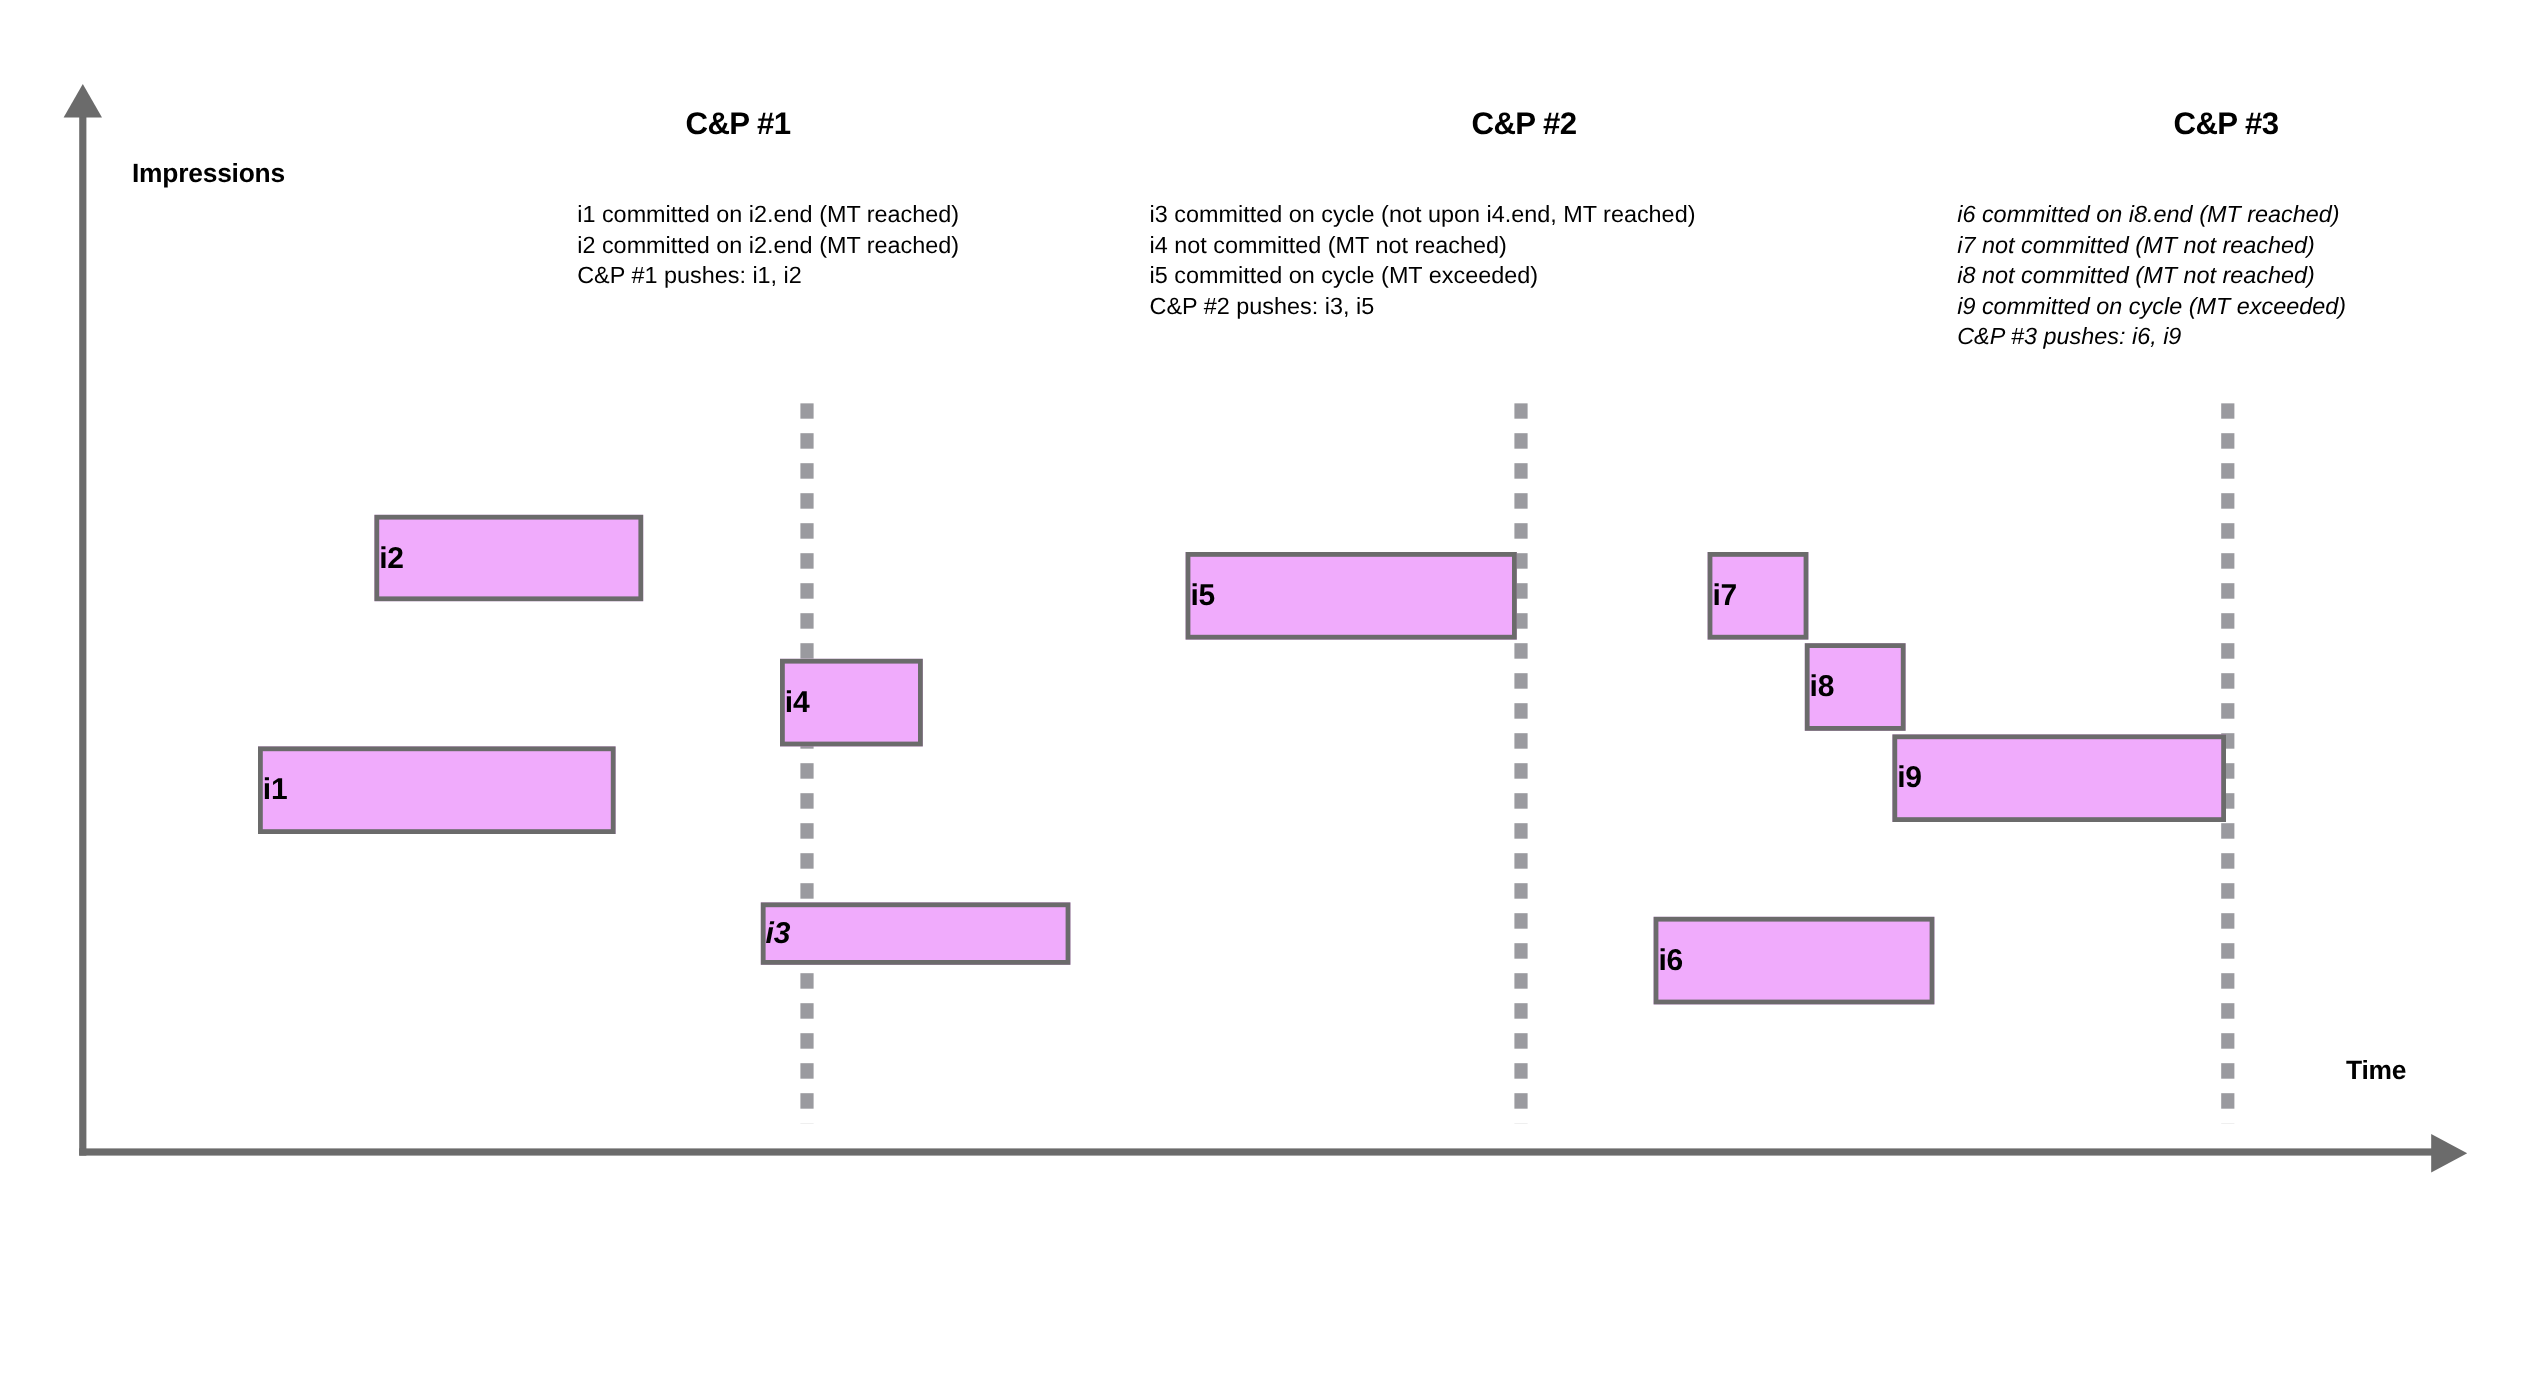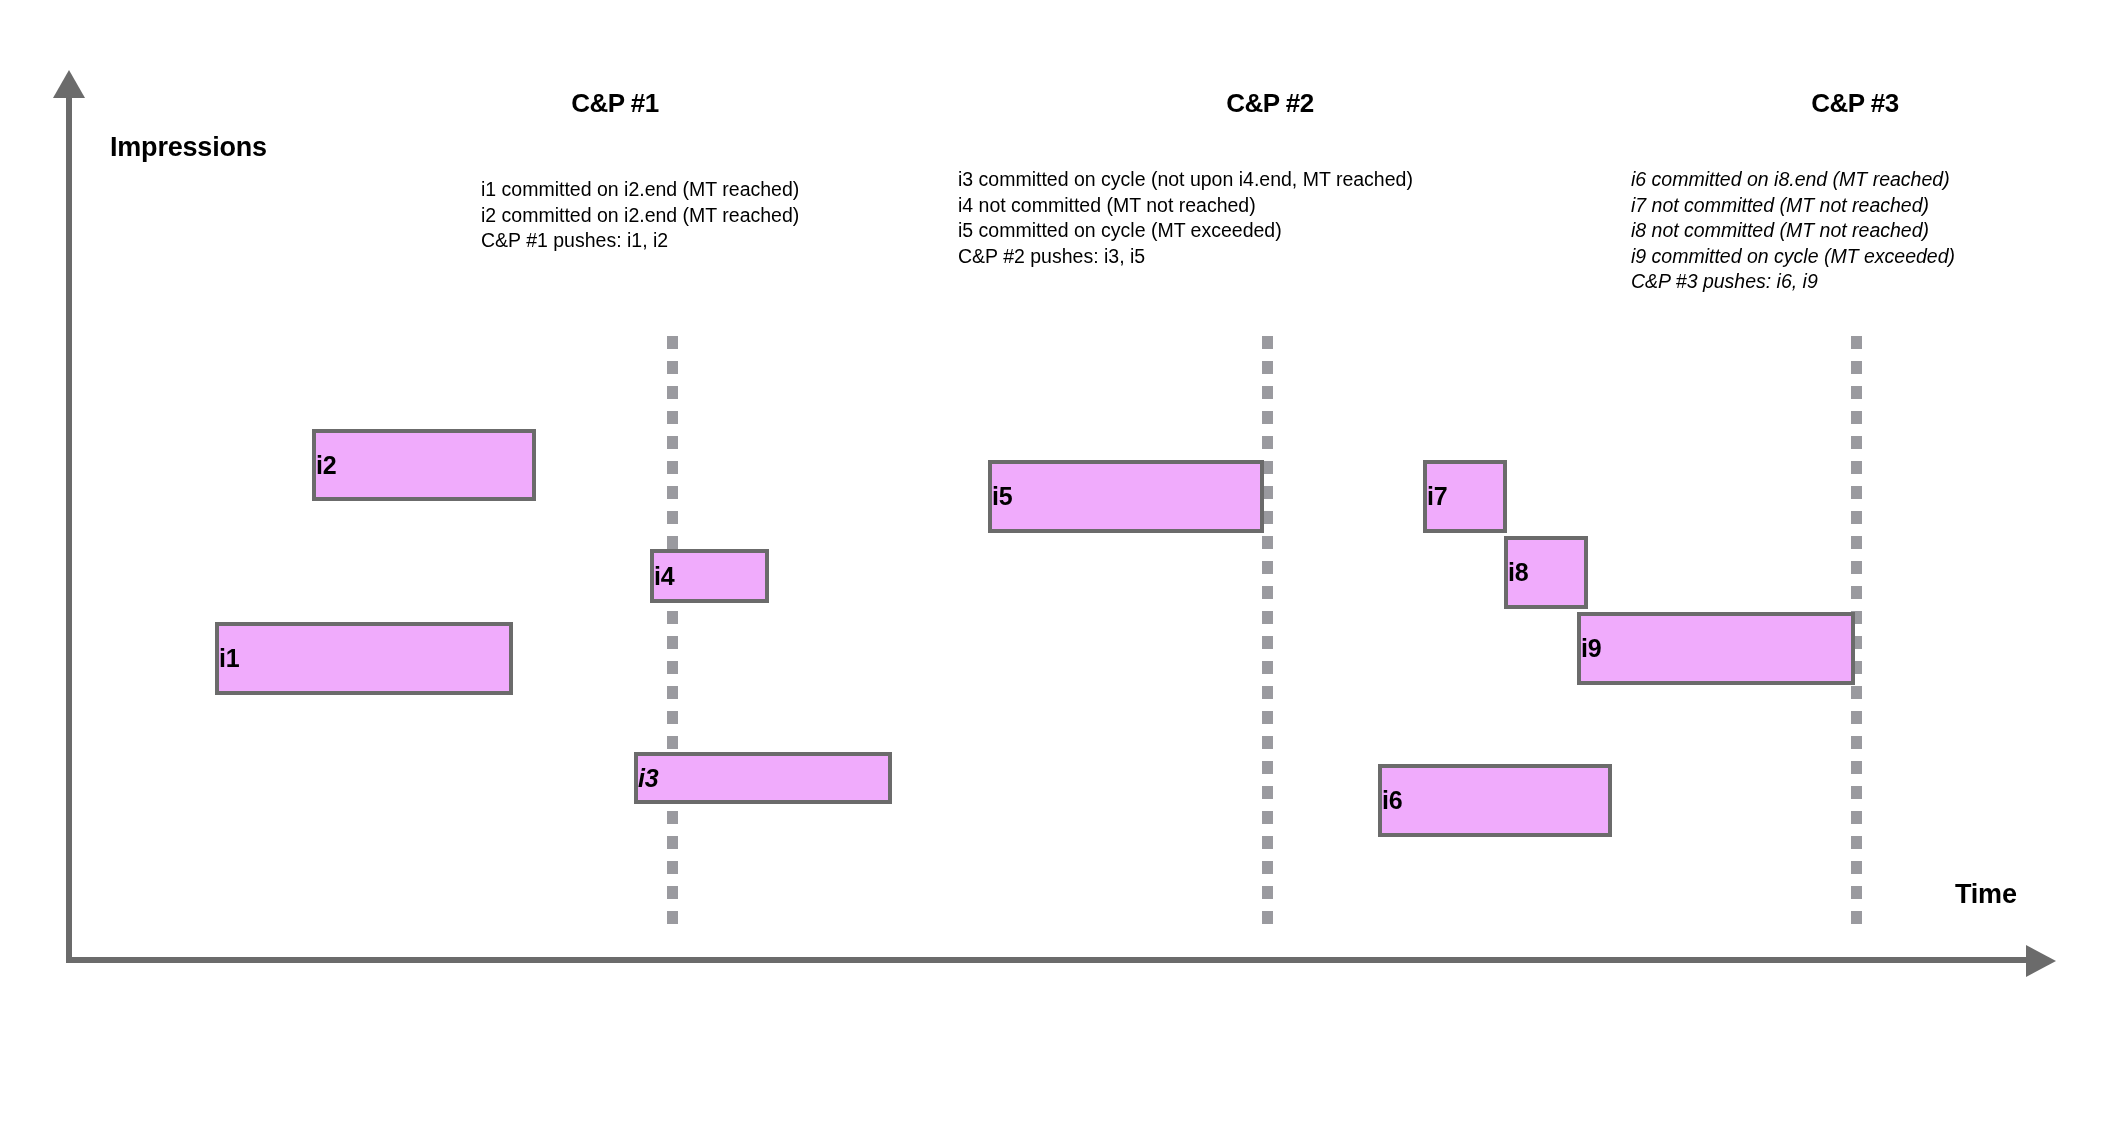--- a/index.html
+++ b/index.html
@@ -51,21 +51,21 @@
     height: 0;
     border-top: 16px solid transparent;
     border-bottom: 16px solid transparent;
     border-left: 30px solid #6b6b6b;
   }
 
   
   .axis-label {
     position: absolute;
     font-weight: bold;
-    font-size: 27px;
+    font-size: 22px;
     color: #000000;
     white-space: nowrap;
     letter-spacing: -0.2px;
   }
   #y-axis-label { left: 110px; top: 132px; }
   #x-axis-label { left: 1955px; top: 879px; }
 
   
   .cycle-title {
     position: absolute;
@@ -133,21 +133,21 @@
   <div class="axis-label" id="x-axis-label">Time</div>
 
   <div class="cycle-line" style="left: 667px;"></div>
   <div class="cycle-line" style="left: 1262px;"></div>
   <div class="cycle-line" style="left: 1851px;"></div>
 
   <div class="cycle-title" style="left: 615px; top: 88px;">C&amp;P #1</div>
   <div class="cycle-title" style="left: 1270px; top: 88px;">C&amp;P #2</div>
   <div class="cycle-title" style="left: 1855px; top: 88px;">C&amp;P #3</div>
 
-  <div class="cycle-notes" style="left: 481px; top: 167px; margin-top: 10px;">
+  <div class="cycle-notes" style="left: 481px; top: 167px;">
       <div>i1 committed on i2.end (MT reached)</div>
       <div>i2 committed on i2.end (MT reached)</div>
       <div>C&amp;P #1 pushes: i1, i2</div>
     </div>
   <div class="cycle-notes" style="left: 958px; top: 167px;">
       <div>i3 committed on cycle (not upon i4.end, MT reached)</div>
       <div>i4 not committed (MT not reached)</div>
       <div>i5 committed on cycle (MT exceeded)</div>
       <div>C&amp;P #2 pushes: i3, i5</div>
     </div>
@@ -159,21 +159,21 @@
       <div>C&amp;P #3 pushes: i6, i9</div>
     </div>
 
   <div id="bars-layer">
       <div class="bar" style="left: 312px; top: 429px; width: 224px; height: 72px;">
         <span class="bar-label">i2</span>
       </div>
       <div class="bar" style="left: 215px; top: 622px; width: 298px; height: 73px;">
         <span class="bar-label">i1</span>
       </div>
-      <div class="bar" style="left: 650px; top: 549px; width: 119px; height: 54px;">
+      <div class="bar" style="left: 650px; top: 549px; width: 119px; height: 73px;">
         <span class="bar-label">i4</span>
       </div>
       <div class="bar" style="left: 634px; top: 752px; width: 258px; height: 52px; font-style: italic;">
         <span class="bar-label">i3</span>
       </div>
       <div class="bar" style="left: 988px; top: 460px; width: 276px; height: 73px;">
         <span class="bar-label">i5</span>
       </div>
       <div class="bar" style="left: 1423px; top: 460px; width: 84px; height: 73px;">
         <span class="bar-label">i7</span>

